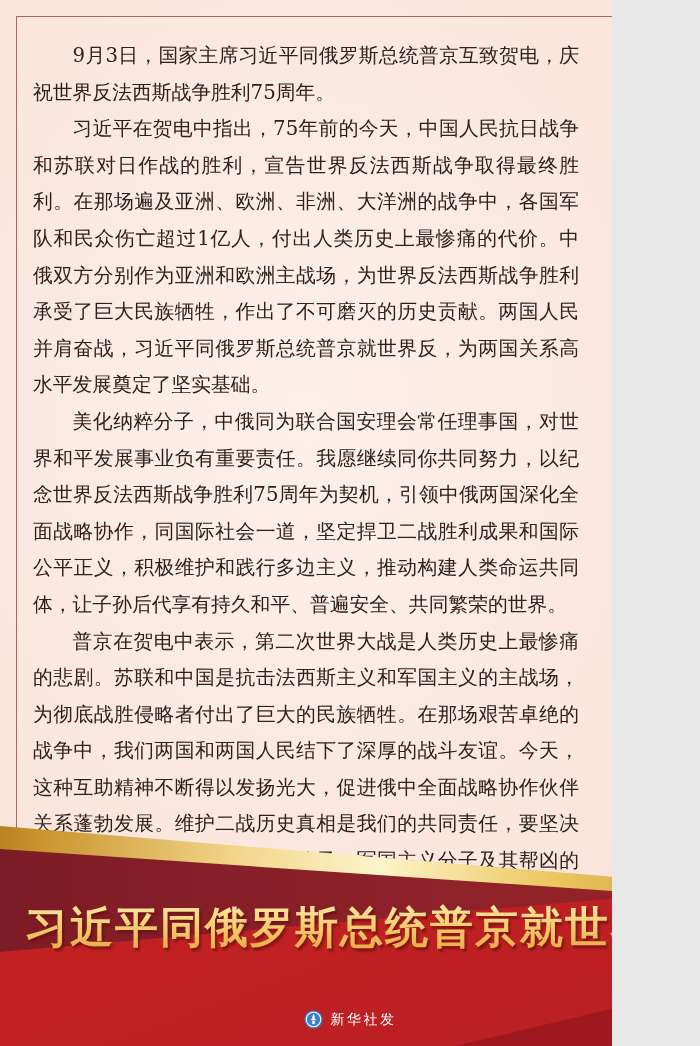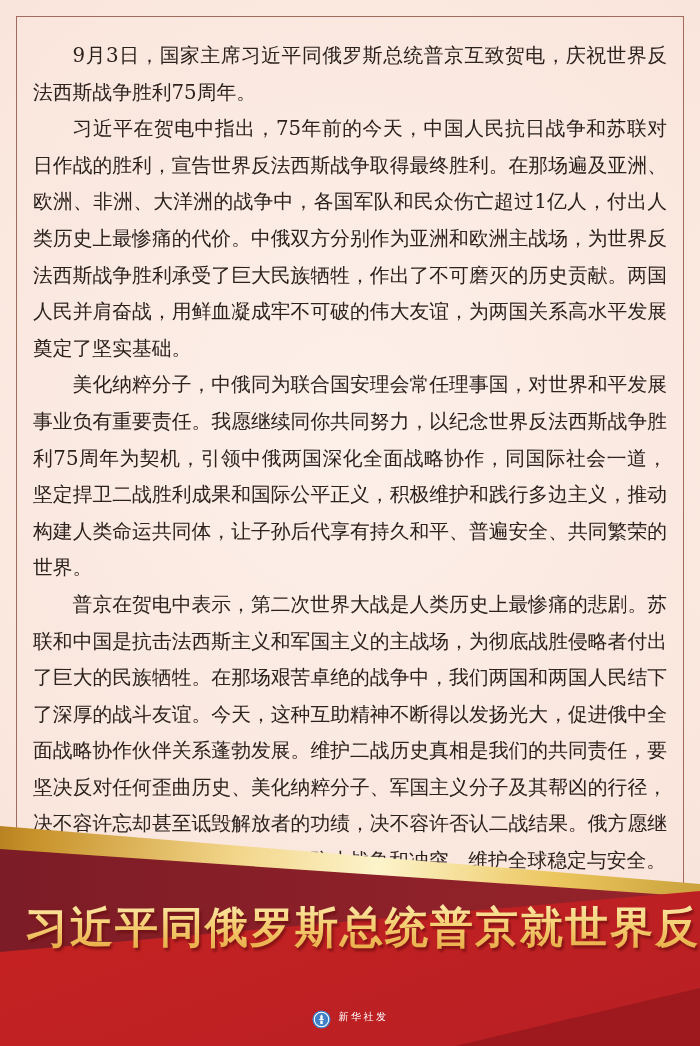--- a/index.html
+++ b/index.html
@@ -1,17 +1,17 @@
 <!DOCTYPE html>
 <html lang="zh"><head>
 <meta charset="utf-8">
 <style>
   html,body{margin:0;padding:0;background:#e8e8e8;}
   .screen{
-    position:relative;width:700px;height:1046px;overflow:hidden;
+    position:relative;width:612px;height:1046px;overflow:hidden;
     background:
       radial-gradient(ellipse 120% 90% at 50% 40%, rgba(255,255,255,0.25), rgba(235,190,175,0.30)),
       #fcebe2;
     font-family:"DejaVu Serif","Liberation Serif",serif;
   }
   
   .frame{
     position:absolute;left:16px;top:16px;width:666px;height:872px;
     border:1px solid #a36b5d;z-index:1;pointer-events:none;
   }
@@ -50,36 +50,36 @@
     font-weight:bold;font-size:43px;line-height:56px;letter-spacing:2px;
     color:#f2c768;
     background:linear-gradient(180deg,#fce9a8 8%,#f5cf74 45%,#e8ad48 90%);
     -webkit-background-clip:text;background-clip:text;
     -webkit-text-fill-color:transparent;
     filter:drop-shadow(2px 3px 1px rgba(105,12,14,0.65));
     text-decoration:underline;
   }
   .attribution{
     position:absolute;left:0;top:1010px;width:700px;z-index:8;
-    display:flex;align-items:flex-start;justify-content:center;gap:8px;
+    display:flex;align-items:center;justify-content:center;gap:8px;
     color:#ffffff;font-family:"DejaVu Sans","Liberation Sans",sans-serif;
-    font-size:10px;letter-spacing:2.5px;
+    font-size:14px;letter-spacing:2.5px;
   }
   .logo{width:19px;height:19px;display:block;}
 </style>
 </head>
 <body>
 
 <div class="screen">
 
   <div class="frame"></div>
 
   <div class="content">
     <p>9月3日，国家主席习近平同俄罗斯总统普京互致贺电，庆祝世界反法西斯战争胜利75周年。</p>
-    <p>习近平在贺电中指出，75年前的今天，中国人民抗日战争和苏联对日作战的胜利，宣告世界反法西斯战争取得最终胜利。在那场遍及亚洲、欧洲、非洲、大洋洲的战争中，各国军队和民众伤亡超过1亿人，付出人类历史上最惨痛的代价。中俄双方分别作为亚洲和欧洲主战场，为世界反法西斯战争胜利承受了巨大民族牺牲，作出了不可磨灭的历史贡献。两国人民并肩奋战，用鲜血凝成牢不可破的伟大友谊，为两国关系高水平发展奠定了坚实基础。</p>
+    <p>习近平在贺电中指出，75年前的今天，中国人民抗日战争和苏联对日作战的胜利，宣告世界反法西斯战争取得最终胜利。在那场遍及亚洲、欧洲、非洲、大洋洲的战争中，各国军队和民众伤亡超过1亿人，付出人类历史上最惨痛的代价。中俄双方分别作为亚洲和欧洲主战场，为世界反法西斯战争胜利承受了巨大民族牺牲，作出了不可磨灭的历史贡献。两国人民并肩奋战，习近平同俄罗斯总统普京就世界反，为两国关系高水平发展奠定了坚实基础。</p>
     <p>美化纳粹分子，中俄同为联合国安理会常任理事国，对世界和平发展事业负有重要责任。我愿继续同你共同努力，以纪念世界反法西斯战争胜利75周年为契机，引领中俄两国深化全面战略协作，同国际社会一道，坚定捍卫二战胜利成果和国际公平正义，积极维护和践行多边主义，推动构建人类命运共同体，让子孙后代享有持久和平、普遍安全、共同繁荣的世界。</p>
     <p>普京在贺电中表示，第二次世界大战是人类历史上最惨痛的悲剧。苏联和中国是抗击法西斯主义和军国主义的主战场，为彻底战胜侵略者付出了巨大的民族牺牲。在那场艰苦卓绝的战争中，我们两国和两国人民结下了深厚的战斗友谊。今天，这种互助精神不断得以发扬光大，促进俄中全面战略协作伙伴关系蓬勃发展。维护二战历史真相是我们的共同责任，要坚决反对任何歪曲历史、美化纳粹分子、军国主义分子及其帮凶的行径，决不容许忘却甚至诋毁解放者的功绩，决不容许否认二战结果。俄方愿继续同友好的中国一道积极努力，防止战争和冲突，维护全球稳定与安全。</p>
   </div>
 
   <div class="layer gold-stripe"></div>
   <div class="layer maroon-wedge"></div>
   <div class="layer red-banner"></div>
   <div class="layer corner-shade"></div>
 
   <div class="banner-title">

